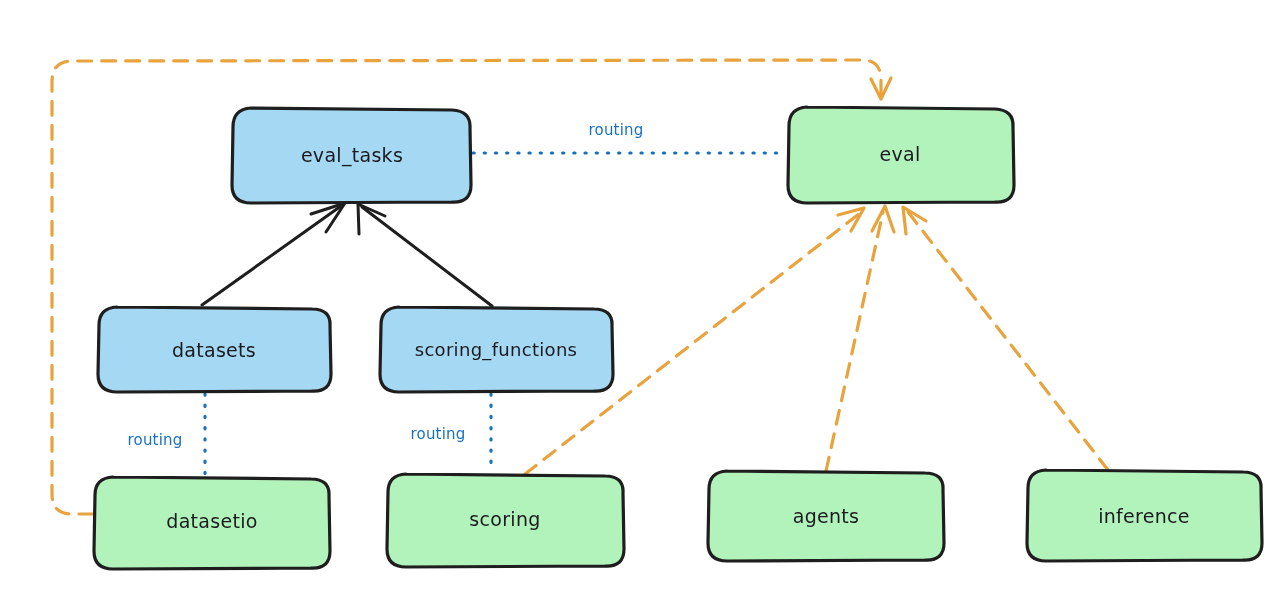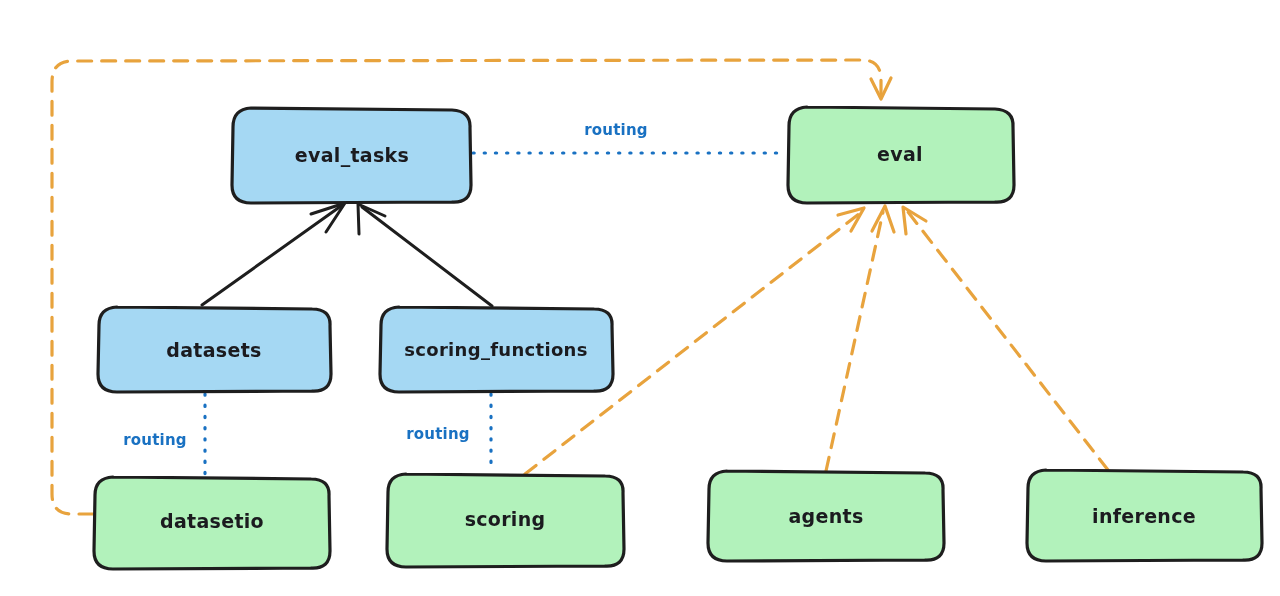--- a/index.html
+++ b/index.html
@@ -7,21 +7,20 @@
     padding: 0;
     background: #ffffff;
   }
   #canvas {
     position: relative;
     width: 1280px;
     height: 596px;
     background: #ffffff;
     overflow: hidden;
     font-family: "DejaVu Sans", sans-serif;
-    font-weight: bold;
   }
   svg.diagram {
     position: absolute;
     top: 0;
     left: 0;
     width: 1280px;
     height: 596px;
   }
   .node-label {
     font-family: "DejaVu Sans", sans-serif;

